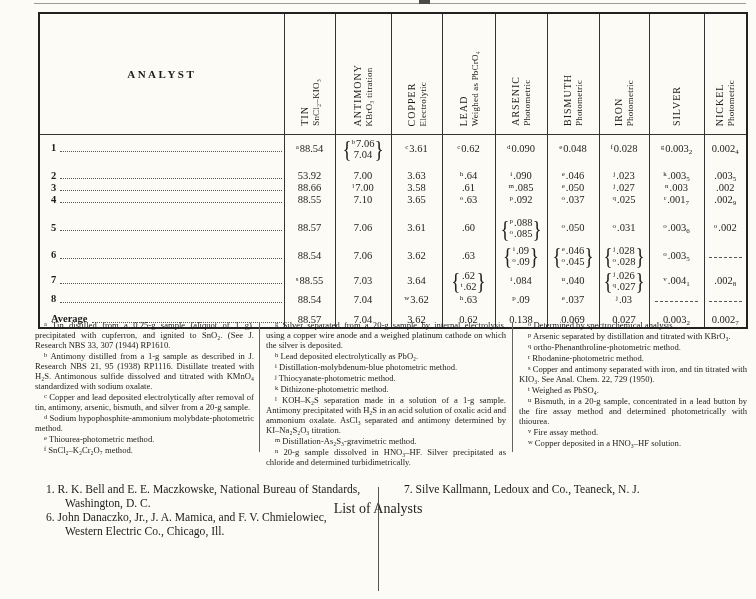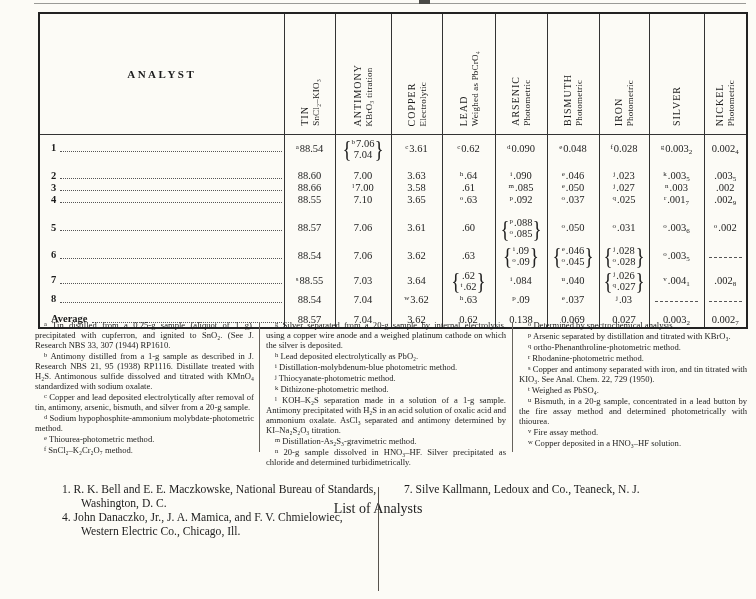--- a/index.html
+++ b/index.html
@@ -55,21 +55,21 @@
   .fnrule{ position:absolute; top:2px; width:1px; height:130px; background:#66625c; }
   .fnrule.r1{ left:224px; }
   .fnrule.r2{ left:477px; }
   p.fn{ margin:0; font-size:8.6px; line-height:1.16; text-align:justify; text-indent:9px; }
   p.fn sup{ font-size:6.5px; vertical-align:2px; }
 
   
   .loa-title{ position:absolute; left:0; top:457px; width:756px; text-align:center; font-size:14px;margin-top:44px; }
   .loa{ position:absolute; left:35px; top:483px; width:716px; }
   .loacol{ position:absolute; top:0; }
-  .loacol.left{ left:16px; width:330px; }
+  .loacol.left{ left:0; width:330px; }
   .loacol.right{ left:358px; width:358px; }
   .loadiv{ position:absolute; left:343px; top:4px; width:1px; height:104px; background:#57534e; }
   p.li{ margin:0 0 1px 0; font-size:11.6px; line-height:1.18; padding-left:30px; text-indent:-19px; }
 </style>
 </head>
 <body>
 
 <div class="sheet">
   <div class="top-rule"></div>
   <div class="top-frag"></div>
@@ -138,21 +138,21 @@
           <td style="height: 8px;"></td>
           <td style="height: 8px;"></td>
         </tr>
         <tr class="datarow">
           <td class="ac" style="height: 12px;">
             <div class="acwrap">
               <span class="rownum">2</span>
               <span class="dots"></span>
             </div>
           </td>
-          <td class="dc"><span class="val">88.60</span></td>
+          <td class="dc"><span class="val">53.92</span></td>
           <td class="dc"><span class="val">7.00</span></td>
           <td class="dc"><span class="val">3.63</span></td>
           <td class="dc"><span class="val"><sup class="fs">h</sup>.64</span></td>
           <td class="dc"><span class="val"><sup class="fs">i</sup>.090</span></td>
           <td class="dc"><span class="val"><sup class="fs">e</sup>.046</span></td>
           <td class="dc"><span class="val"><sup class="fs">j</sup>.023</span></td>
           <td class="dc"><span class="val"><sup class="fs">k</sup>.003<sub class="fb">5</sub></span></td>
           <td class="dc"><span class="val">.003<sub class="fb">5</sub></span></td>
         </tr>
         <tr class="datarow">
@@ -387,20 +387,20 @@
         <p class="fn"><sup class="fm">v</sup> Fire assay method.</p>
         <p class="fn"><sup class="fm">w</sup> Copper deposited in a HNO₃–HF solution.</p>
       </div>
   </div>
 
   <div class="loa-title">List of Analysts</div>
 
   <div class="loa">
     <div class="loacol left" id="loaL">
         <p class="li">1. R. K. Bell and E. E. Maczkowske, National Bureau of Standards, Washington, D. C.</p>
-        <p class="li">4. John Danaczko, Jr., J. A. Mamica, and F. V. Chmielowiec, Western Electric Co., Chicago, Ill.</p>
+        <p class="li">6. John Danaczko, Jr., J. A. Mamica, and F. V. Chmielowiec, Western Electric Co., Chicago, Ill.</p>
       </div>
     <div class="loadiv"></div>
     <div class="loacol right" id="loaR">
         <p class="li">7. Silve Kallmann, Ledoux and Co., Teaneck, N. J.</p>
       </div>
   </div>
 </div>
 
 </body></html>

